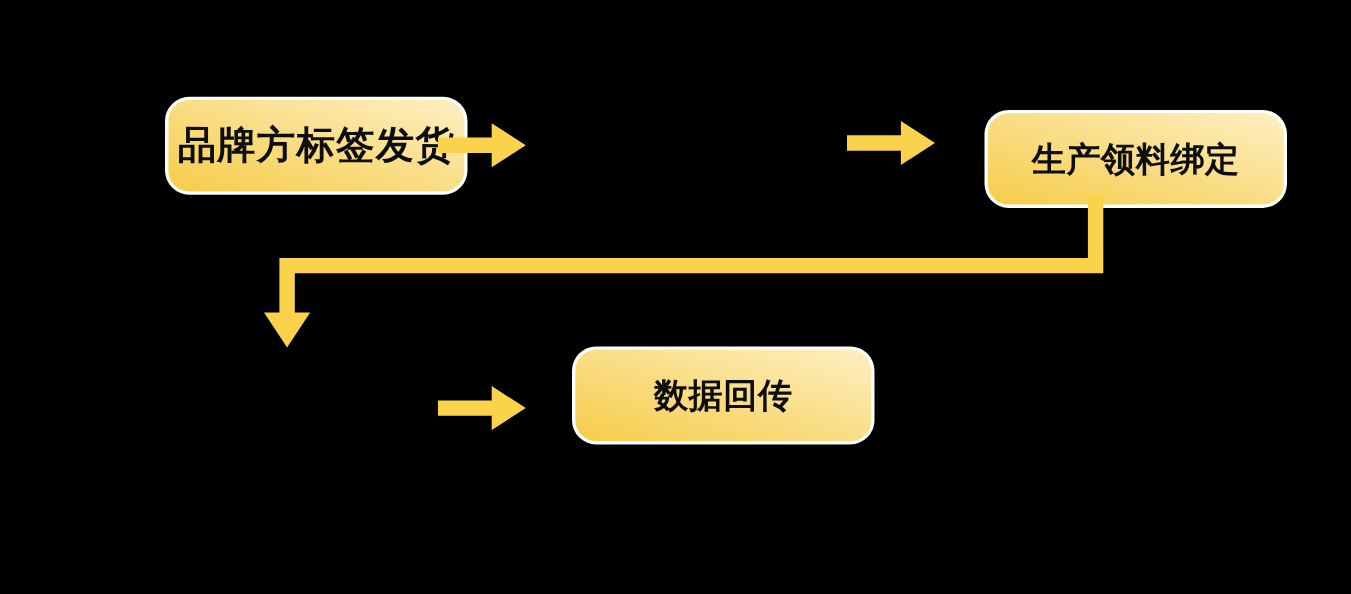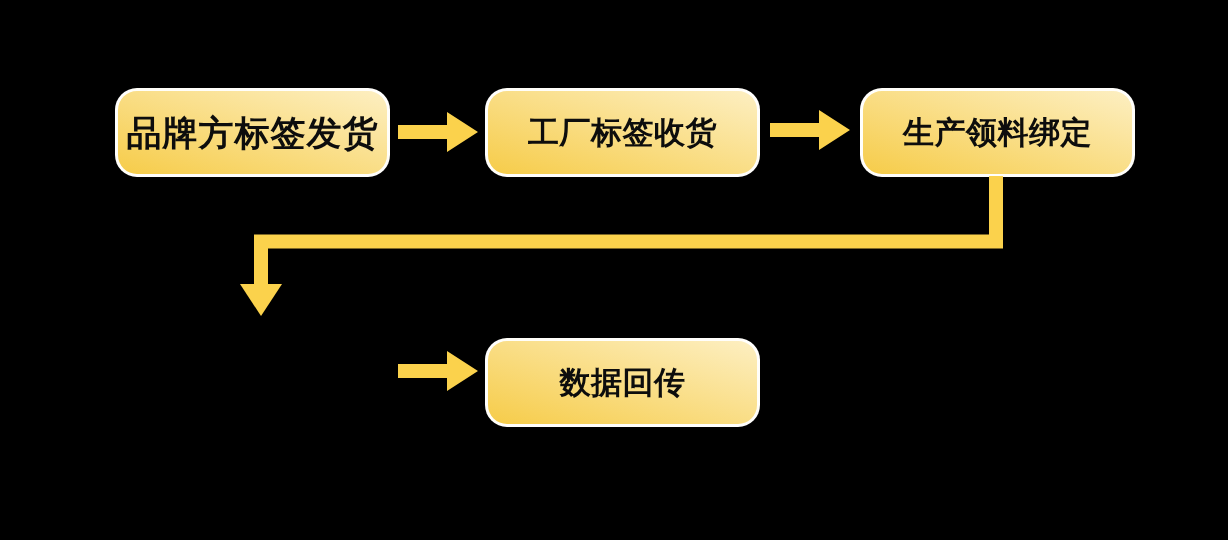--- a/index.html
+++ b/index.html
@@ -19,35 +19,36 @@
     position: absolute;
     width: 275px;
     height: 89px;
     box-sizing: border-box;
     border: 3px solid rgba(255, 255, 255, 0.97);
     border-radius: 22px;
     background: linear-gradient(to top right, #F6CC49 0%, #FDEFC2 100%);
     display: flex;
     align-items: center;
     justify-content: center;
+    margin-left: 35px;
   }
   .node-label {
     font-weight: 700;
     font-size: 31px;
     letter-spacing: 0.5px;
     color: #0D0D0D;
     white-space: nowrap;
     line-height: 1;
   }
   .node-1 { left: 115px; top: 88px; }
   .node-1 .node-label { font-size: 35px; letter-spacing: 1px; }
   .node-2 { left: 485px; top: 88px; }
-  .node-3 { left: 860px; top: 88px; }
+  .node-3 { left: 860px; top: 100px; }
   .node-4 { left: 115px; top: 325px; }
-  .node-5 { left: 485px; top: 338px; }
+  .node-5 { left: 485px; top: 315px; }
   .arrow {
     position: absolute;
     width: 80px;
     height: 40px;
   }
   .arrow-1 { left: 398px; top: 112px; }
   .arrow-2 { left: 770px; top: 110px; }
   .arrow-3 { left: 398px; top: 351px; }
   .connector {
     position: absolute;
@@ -57,23 +58,20 @@
     height: 145px;
   }
 </style>
 </head>
 <body>
 
 <div class="canvas">
 
   <div class="node node-1">
     <span class="node-label">品牌方标签发货</span>
-  </div>
-  <div class="node node-2">
-    <span class="node-label">工厂标签收货</span>
   </div>
   <div class="node node-3">
     <span class="node-label">生产领料绑定</span>
   </div>
 
   <div class="node node-5">
     <span class="node-label">数据回传</span>
   </div>
 
   <svg class="arrow arrow-1" viewBox="0 0 80 40" aria-hidden="true">

